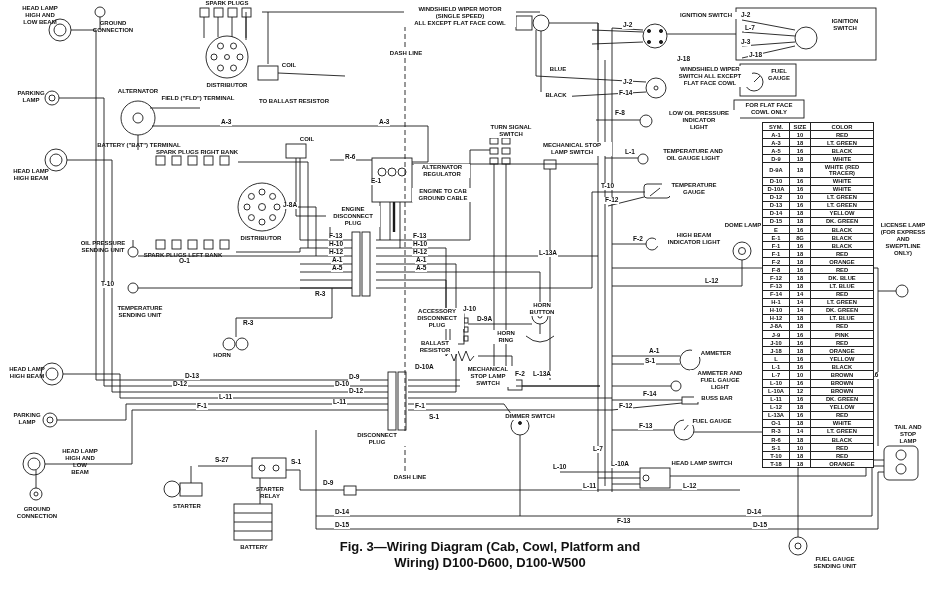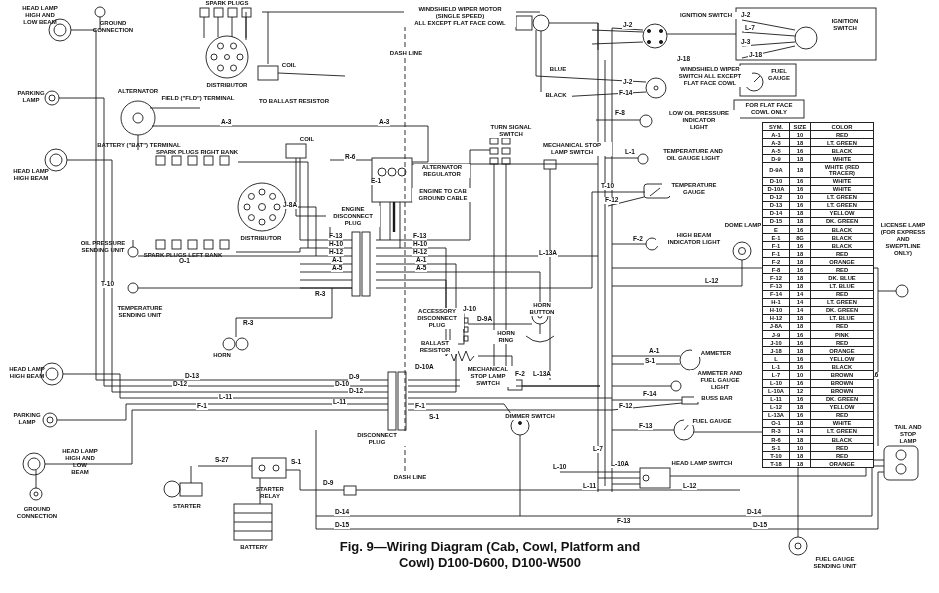--- a/index.html
+++ b/index.html
@@ -783,17 +783,17 @@
         </tr>
         <tr>
           <td>T-18</td>
           <td>18</td>
           <td>ORANGE</td>
         </tr>
       </tbody>
 </table>
 
 <div class="caption">
-  <div>Fig. 9—Wiring Diagram (Cab, Cowl, Platform and</div>
-  <div>Cowl) D100-D600, D100-W500</div>
+  <div>Fig. 3—Wiring Diagram (Cab, Cowl, Platform and</div>
+  <div>Wiring) D100-D600, D100-W500</div>
 </div>
 
 </div>
 
 </body></html>

